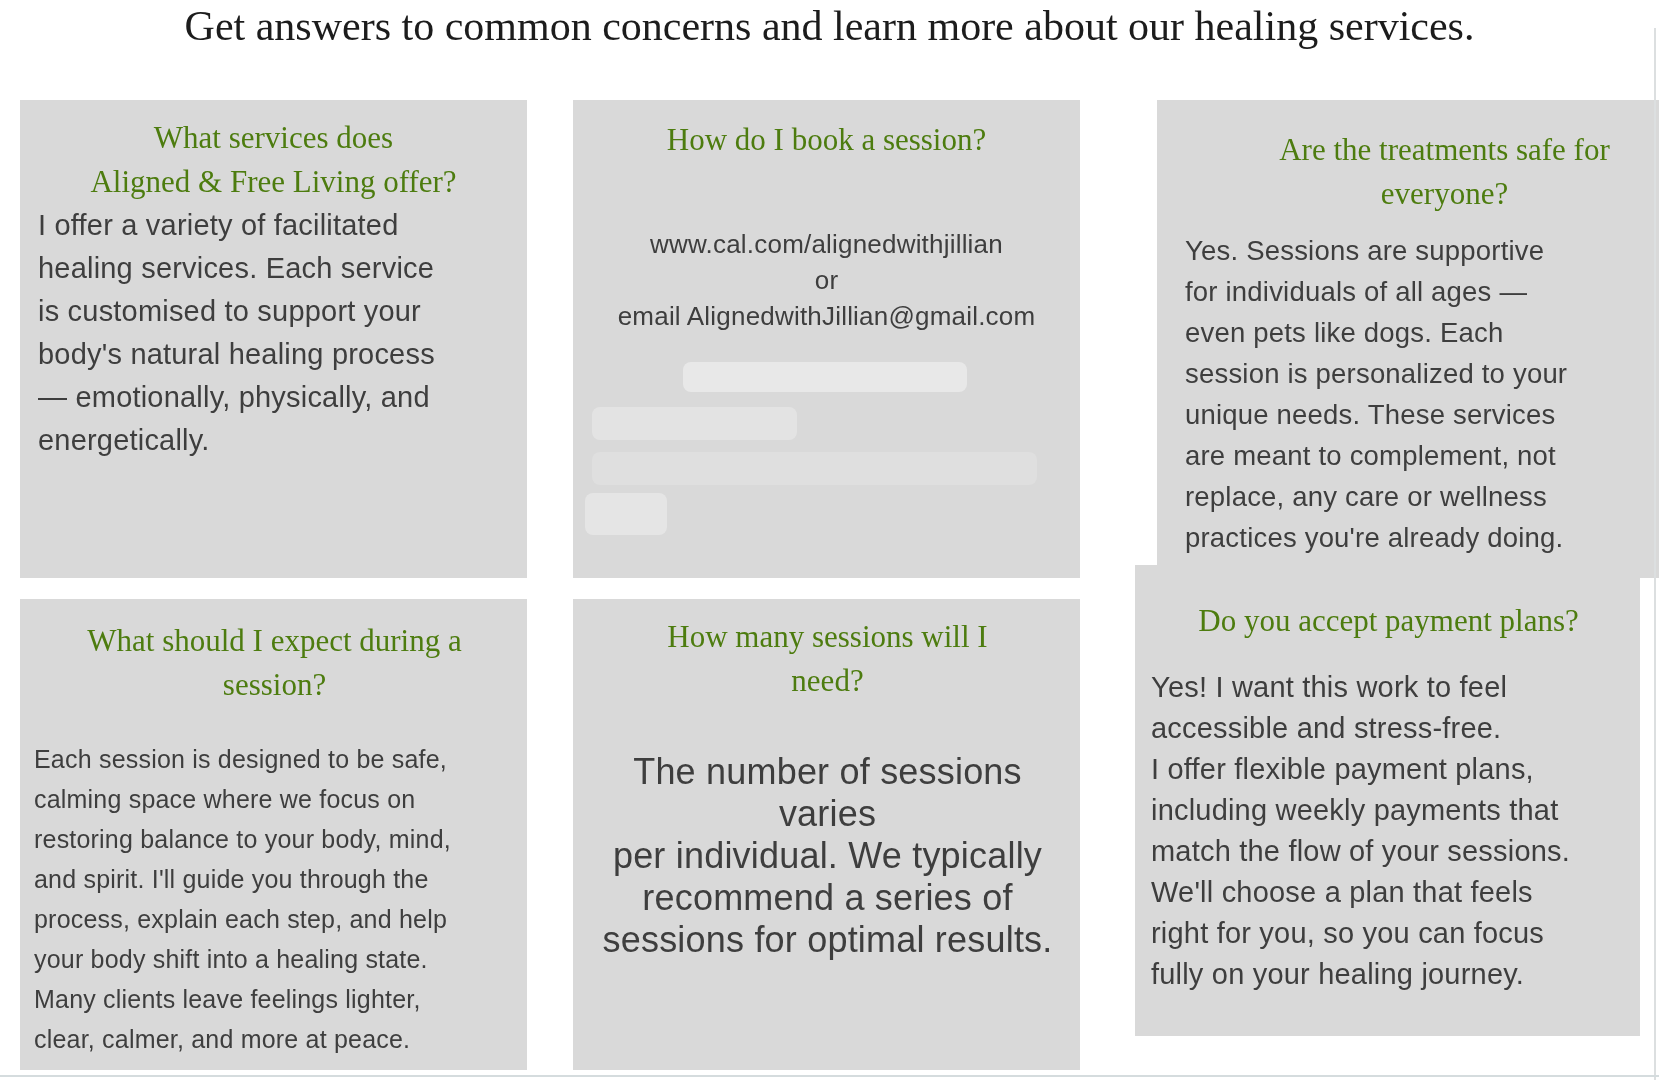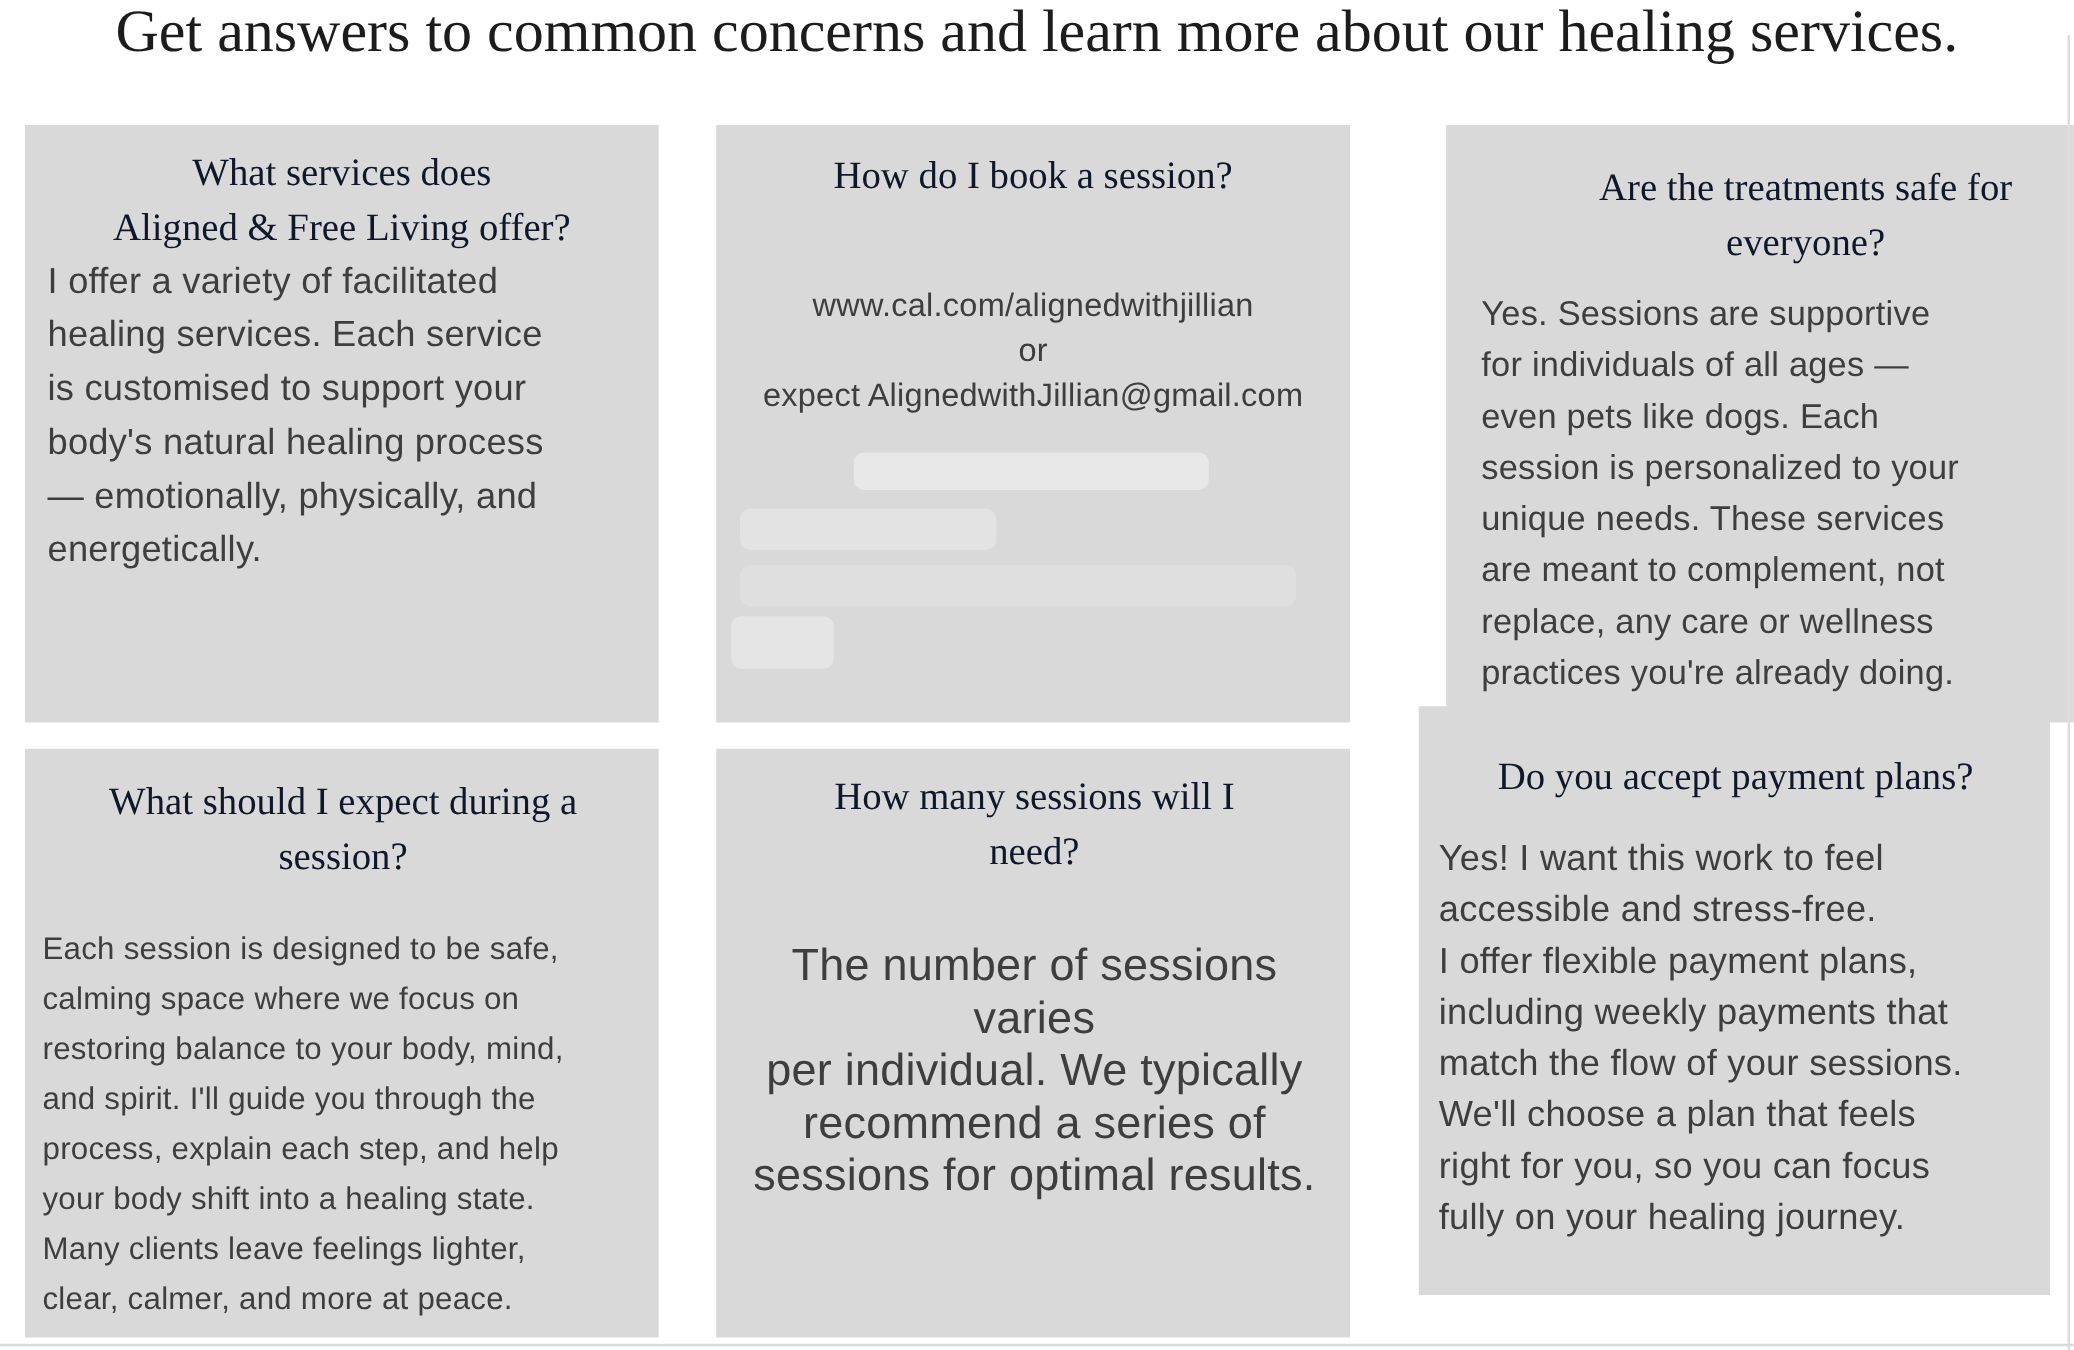--- a/index.html
+++ b/index.html
@@ -10,37 +10,37 @@
     overflow: hidden;
     font-family: "Liberation Sans", sans-serif;
   }
   .page-header {
     position: absolute;
     left: 0; top: 0; width: 1659px;
     margin: 0; padding-top: 0px;
     text-align: center;
     font-family: "Liberation Serif", serif;
     font-weight: normal;
-    font-size: 48px;
+    font-size: 42px;
     line-height: 52px;
     color: #1c1c1c;
   }
   .card {
     position: absolute;
     background: #d9d9d9;
     box-sizing: border-box;
   }
   .q {
     margin: 0;
     font-family: "Liberation Serif", serif;
     font-weight: normal;
     font-size: 31px;
     line-height: 44px;
     text-align: center;
-    color: #0f172a;
+    color: #4d7c0f;
     white-space: pre-line;
   }
   .a {
     margin: 0;
     color: #3e3e3e;
     white-space: pre-line;
     letter-spacing: 0.2px;
   }
   
   .c1 { left: 20px;   top: 100px; width: 507px; height: 478px; padding: 16px 16px 0 16px; }
@@ -81,21 +81,21 @@
 is customised to support your
 body's natural healing process
 — emotionally, physically, and
 energetically.</p>
   </div>
 
   <div class="card c2">
     <h2 class="q">How do I book a session?</h2>
     <p class="a">www.cal.com/alignedwithjillian
 or
-expect AlignedwithJillian@gmail.com</p>
+email AlignedwithJillian@gmail.com</p>
     <div class="ghost g1"></div>
     <div class="ghost g2"></div>
     <div class="ghost g3"></div>
     <div class="ghost g4"></div>
   </div>
 
   <div class="card c3">
     <h2 class="q">Are the treatments safe for
 everyone?</h2>
     <p class="a">Yes. Sessions are supportive

